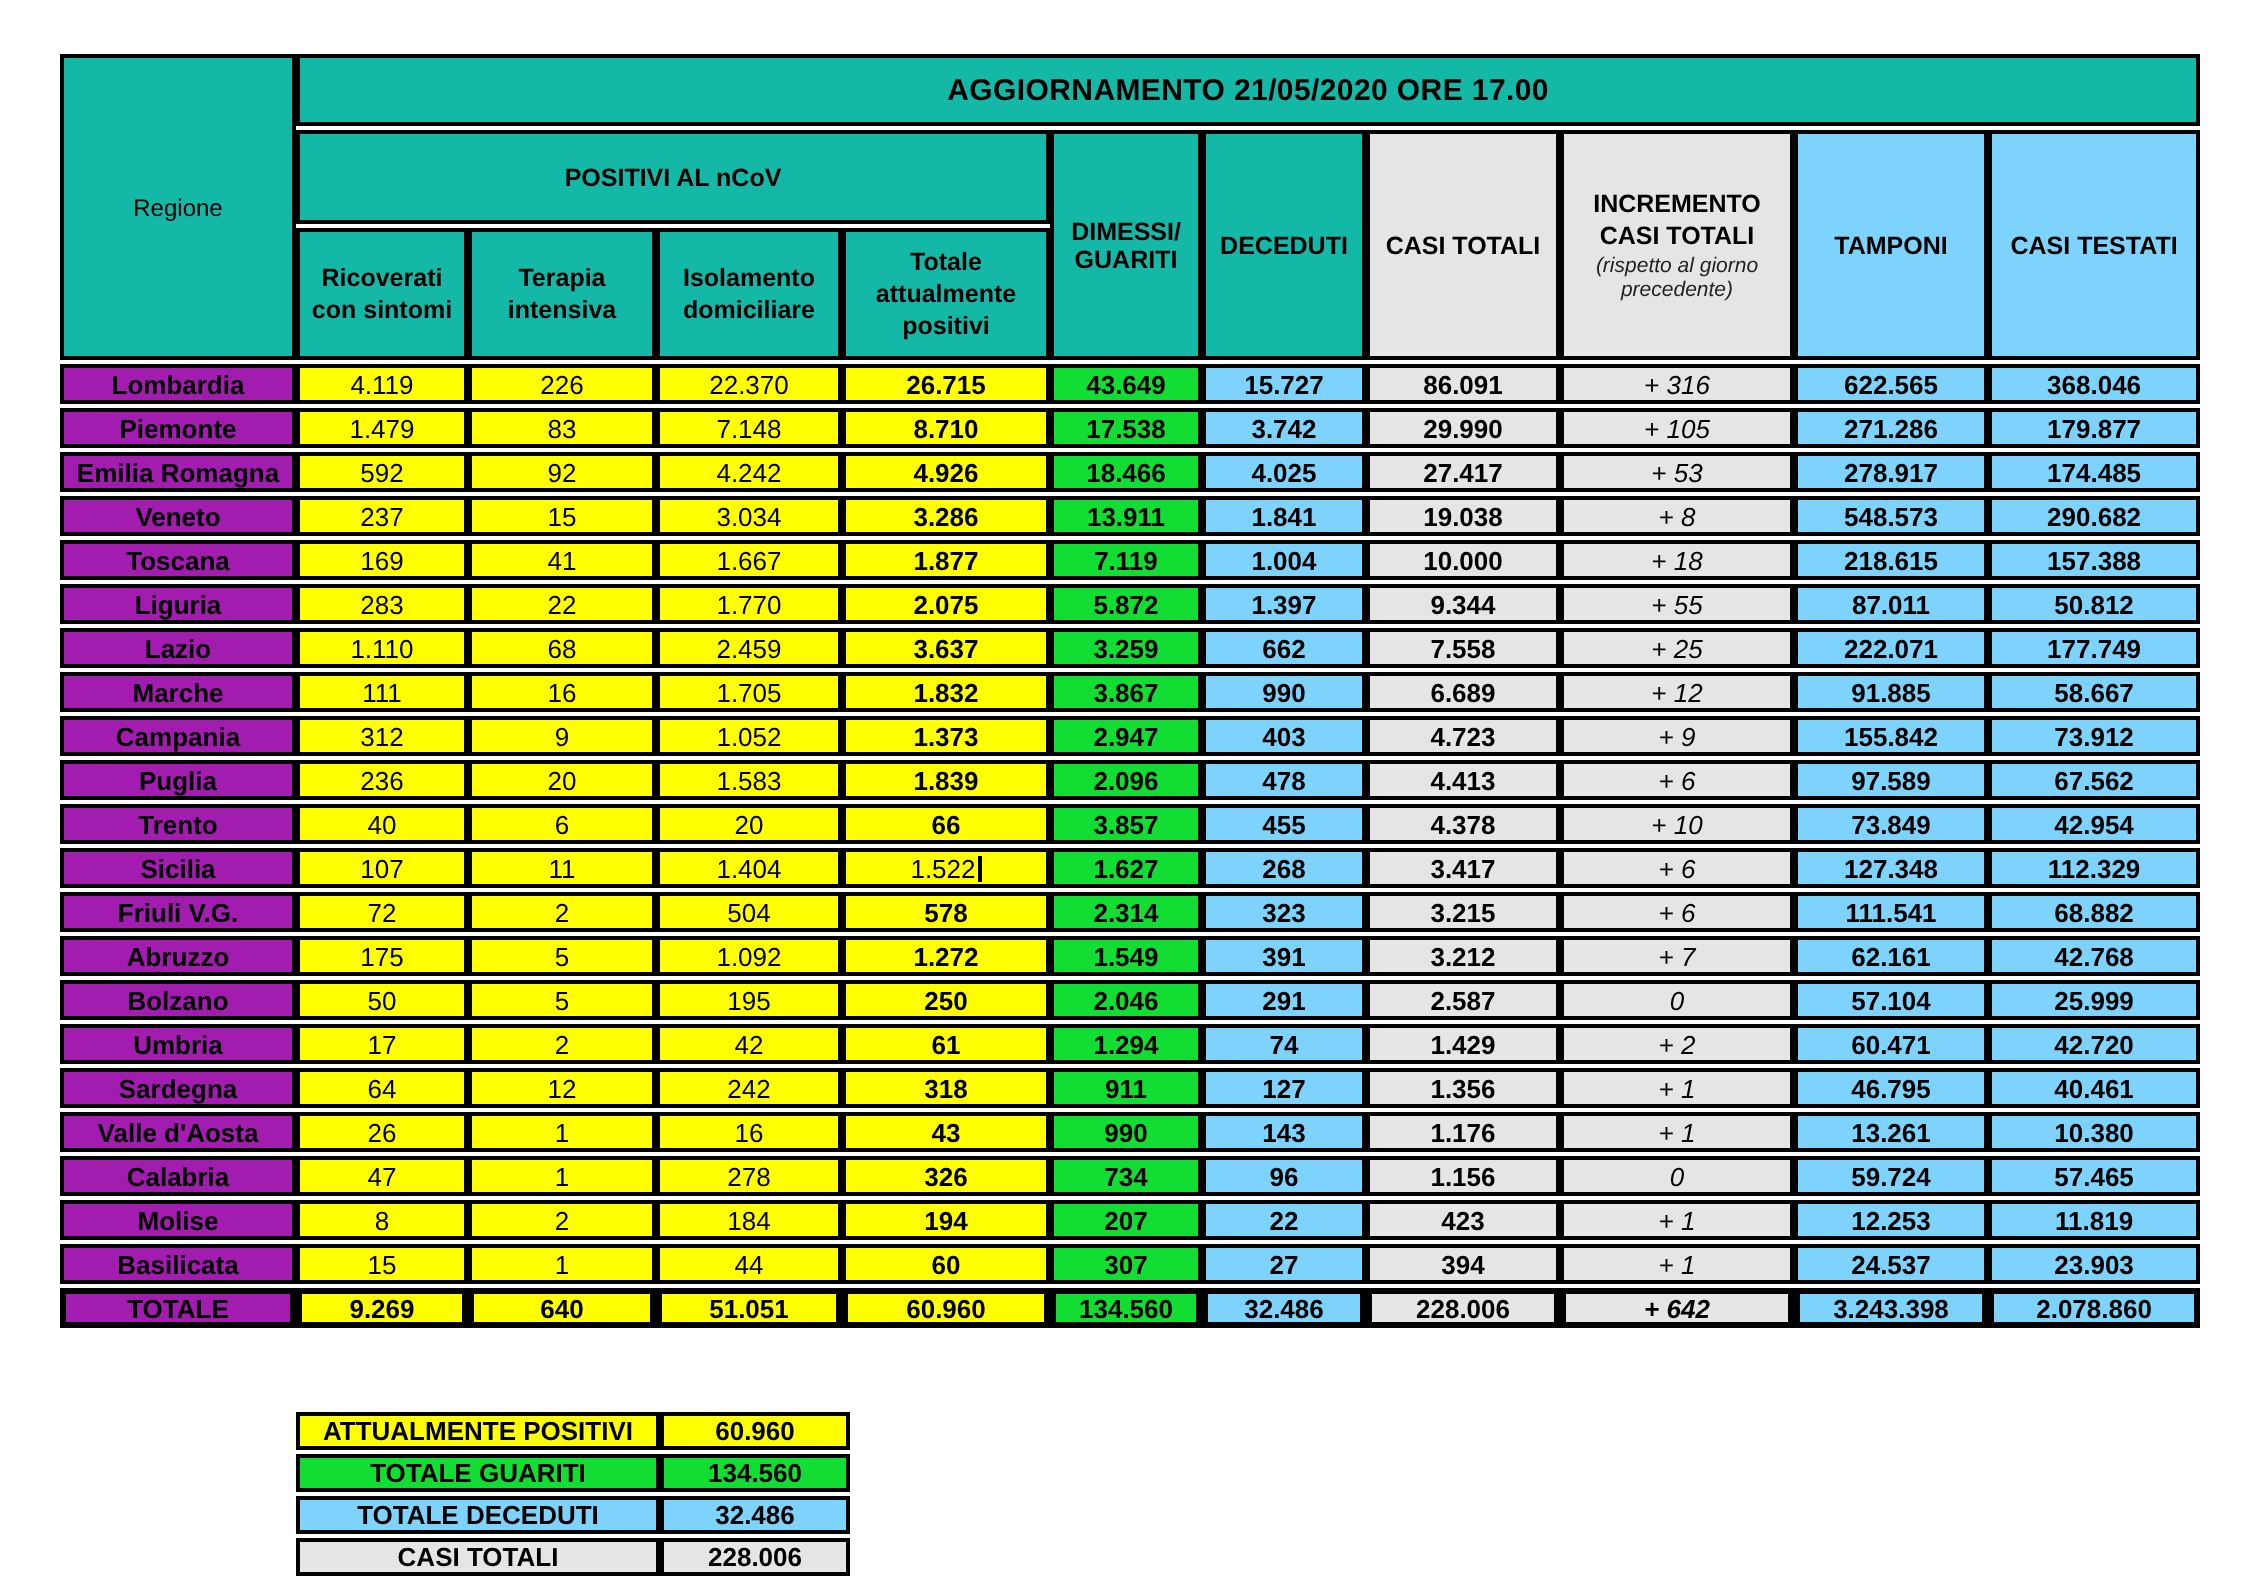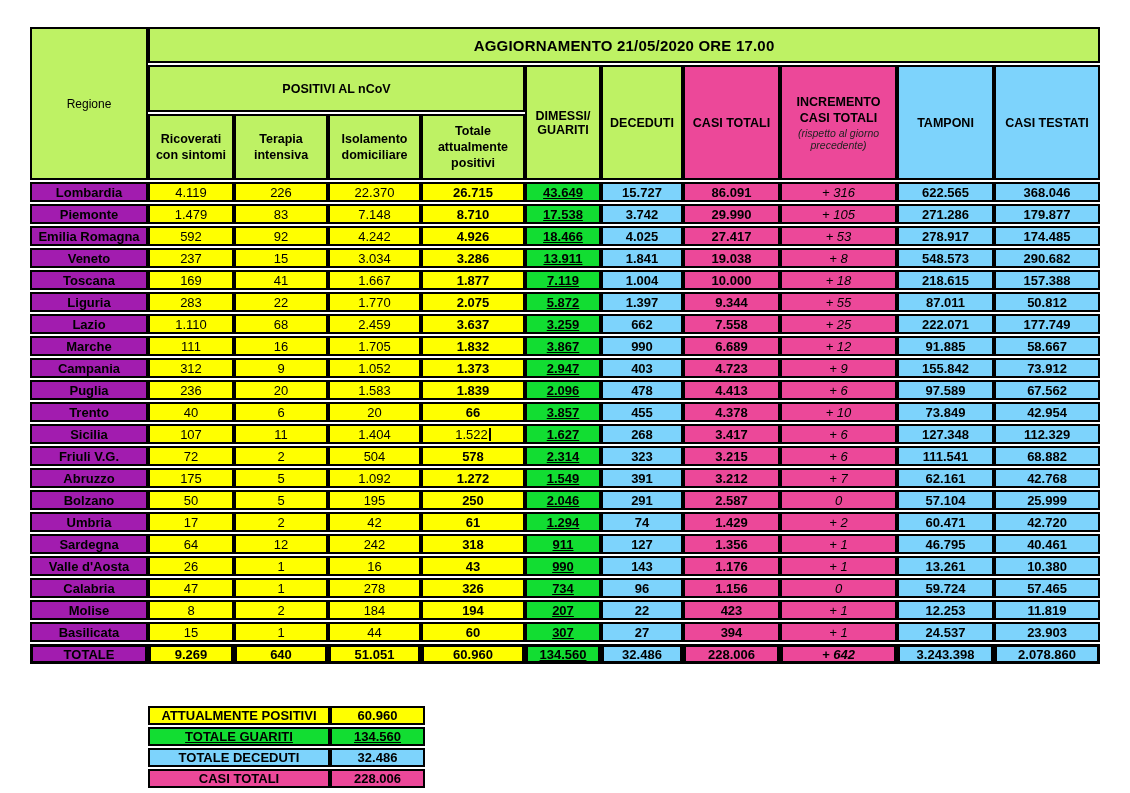--- a/index.html
+++ b/index.html
@@ -21,26 +21,26 @@
   .region-h { font-size:12px; font-weight:normal; }
   .r2 th { font-size:12.5px; font-weight:bold; }
   .r2 .group { height:47px; }
   .r3 th { height:66px; font-size:12.5px; font-weight:bold; line-height:1.3; }
   .wrap { white-space:pre-line; }
   .incr-main { font-size:12.5px; font-weight:bold; white-space:pre-line; line-height:1.3; }
   .incr-note { font-size:10.5px; font-style:italic; font-weight:normal; white-space:pre-line; line-height:1.15; color:#222; }
   tbody th, tbody td { height:20px; font-size:13px; line-height:1; }
   .region-cell { background:#a21caf; font-weight:bold; }
   
-  .lg { background:#bef264; }
+  .lg { background:#14b8a6; }
   .mg { background:#7dd3fc; }
   .c-yellow { background:#FFFF00; }
-  .c-green  { background:#12DD32;text-decoration:underline; }
+  .c-green  { background:#12DD32; }
   .c-red    { background:#7dd3fc; }
-  .c-orange { background:#ec4899; }
+  .c-orange { background:#e5e5e5; }
   .bold { font-weight:bold; }
   .italic { font-style:italic;margin-top:48px; }
   .totals th, .totals td { border-width:3px; font-weight:bold; }
   .editing { font-weight:normal !important; }
   .caret { display:inline-block; width:2px; height:13px; background:#000; vertical-align:-2px; margin-left:1px; }
   
   .summary { position:absolute; left:148px; top:704px; width:277px; }
   .summary td { height:19px; font-size:13px; font-weight:bold; }
 </style>
 </head>

